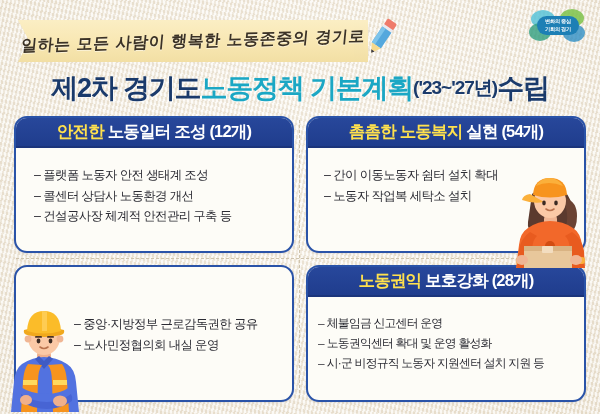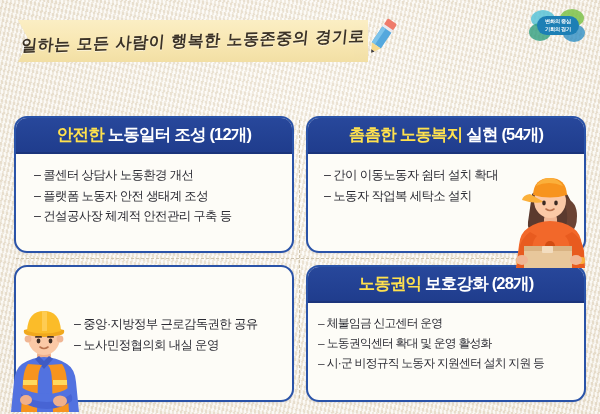--- a/index.html
+++ b/index.html
@@ -75,21 +75,21 @@
   }
   .card{position:relative;}
   .card-inner{
     position:absolute;inset:0;
     border:2px solid #2a53a8;border-radius:13px;
     background:#fdfcf7;
     box-shadow:0 1px 2px rgba(60,60,90,.1);
     overflow:hidden;
   }
   .card-head{
-    position:absolute;left:-2px;right:-2px;top:-2px;height:38px;
+    position:absolute;left:-2px;right:-2px;top:-2px;height:32px;
     background:linear-gradient(180deg,#28489c 0%,#1f3c8c 100%);
     border-radius:13px 13px 3px 3px;
     display:flex;align-items:center;justify-content:center;
     box-shadow:inset 0 -2px 0 rgba(0,0,0,.12);
   }
   .card-title{
     font-size:16.5px;font-weight:700;letter-spacing:-.8px;color:#ffffff;
     white-space:nowrap;
   }
   .card-title .hi{color:#ffe14d;}
@@ -154,36 +154,42 @@
       <ellipse cx="12" cy="24" rx="11" ry="9" fill="#2f9e7e" opacity=".8"></ellipse>
       <ellipse cx="46" cy="25" rx="11" ry="9" fill="#2f8ec4" opacity=".8"></ellipse>
       <rect x="9" y="8" width="42" height="19" rx="9.5" fill="#1d7fb5"></rect>
     </svg>
     <div id="logo-text">
       <span>변화의 중심</span>
       <span>기회의 경기</span>
     </div>
   </div>
 
+  <div id="headline">
+    <span class="h-navy">제2차 경기도 </span>
+    <span class="h-teal">노동정책 기본계획</span>
+    <span class="h-navy h-small">('23~'27년)</span>
+    <span class="h-navy"> 수립</span>
+  </div>
 
   <div class="sep" id="sep-v"></div>
   <div class="sep" id="sep-h"></div>
 
   <div id="grid">
 
     <div class="card" id="card-tl">
       <div class="card-inner">
         <div class="card-head">
           <div class="card-title">
             <span class="hi">안전한</span><span> 노동일터 조성 (12개)</span>
           </div>
         </div>
         <div class="card-body">
+          <div class="bullet"><span class="dash">–</span><span>플랫폼 노동자 안전 생태계 조성</span></div>
           <div class="bullet"><span class="dash">–</span><span>콜센터 상담사 노동환경 개선</span></div>
-          <div class="bullet"><span class="dash">–</span><span>플랫폼 노동자 안전 생태계 조성</span></div>
           <div class="bullet"><span class="dash">–</span><span>건설공사장 체계적 안전관리 구축 등</span></div>
         </div>
       </div>
     </div>
 
     <div class="card" id="card-tr">
       <div class="card-inner">
         <div class="card-head">
           <div class="card-title">
             <span class="hi">촘촘한 노동복지</span><span> 실현 (54개)</span>

